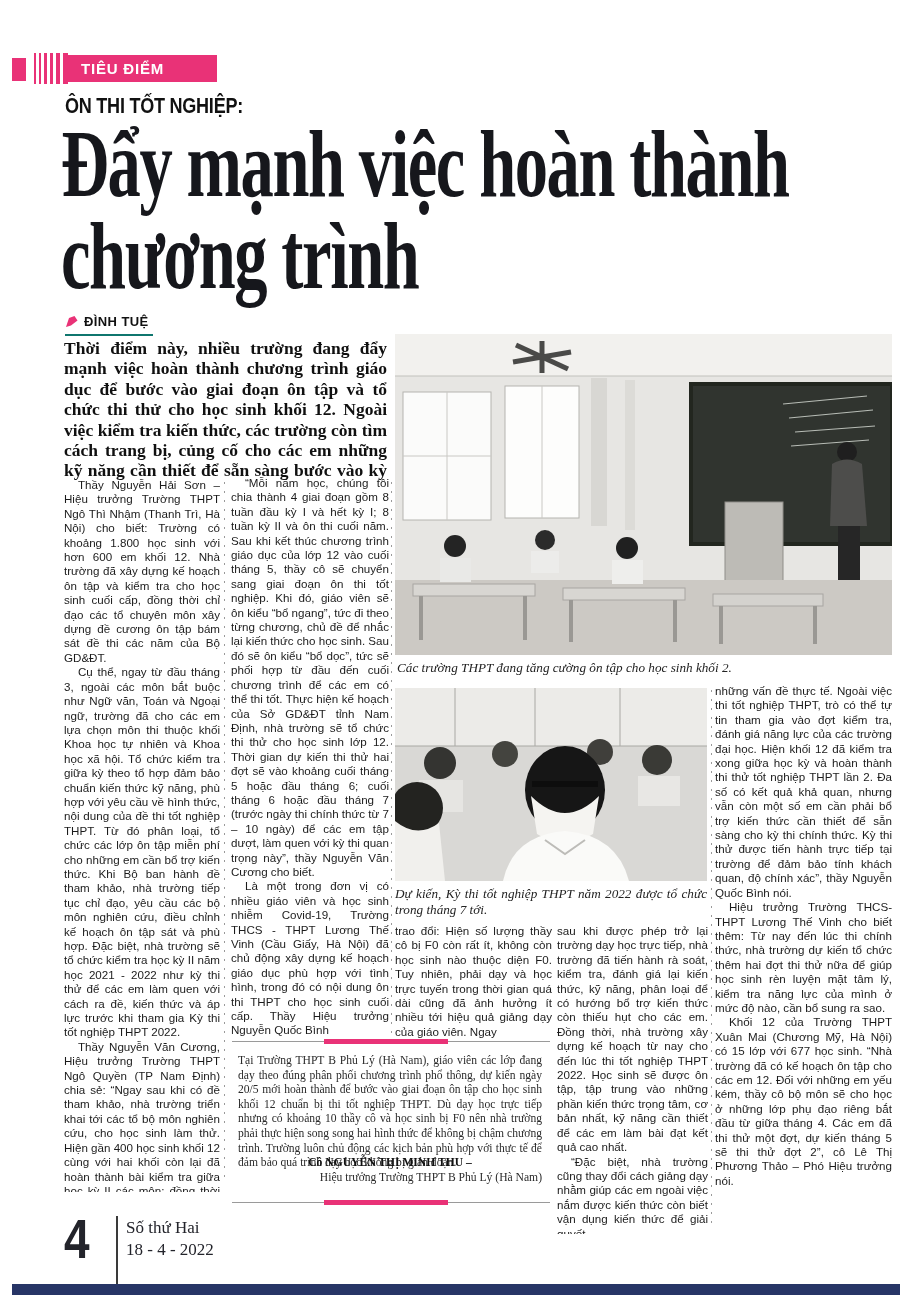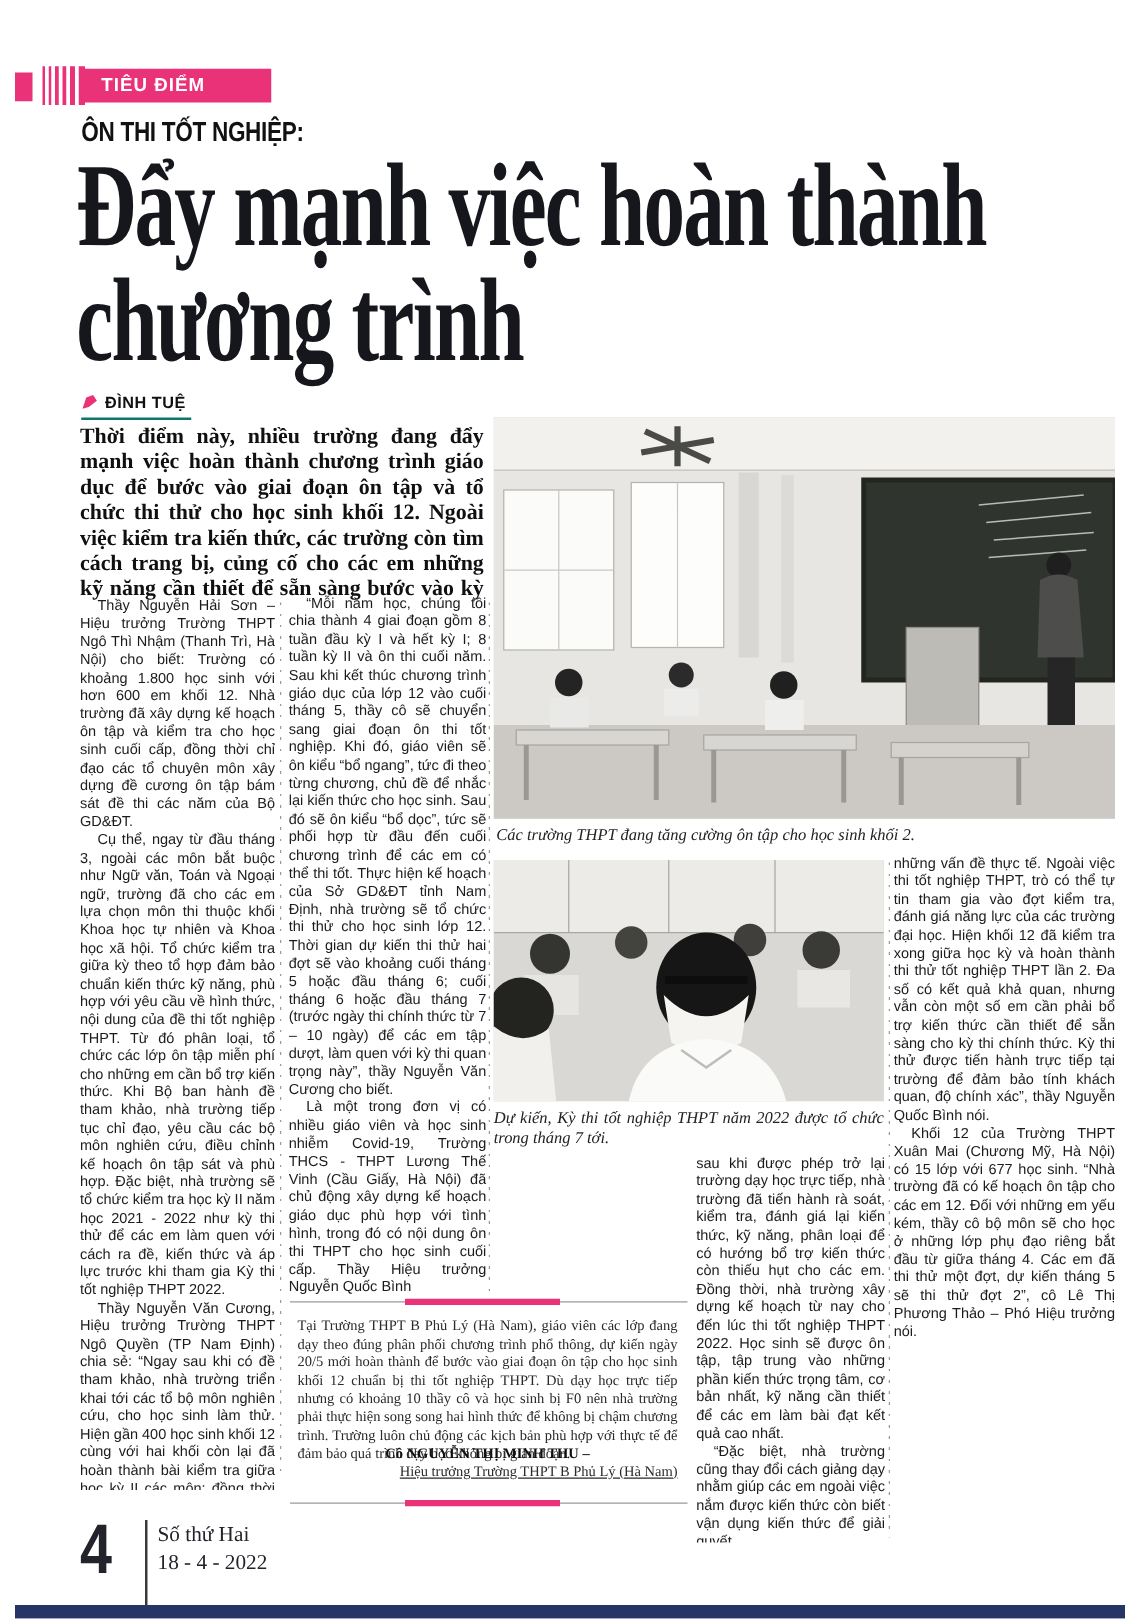--- a/index.html
+++ b/index.html
@@ -67,21 +67,21 @@
   .qrule.top{top:0;}
   .qrule.bottom{bottom:0;}
   .qpink{position:absolute;left:92px;width:124px;height:5px;background:var(--accent-pink);}
   .qpink.top{top:-2px;}
   .qpink.bottom{bottom:-2px;}
   .qtext{position:absolute;left:6px;top:13px;width:304px;
          font-family:"Liberation Serif","DejaVu Serif",serif;font-size:11.6px;line-height:14.6px;
          text-align:justify;color:#2a2a2a;}
   .qattr1{text-align:center;margin-top:-14.6px;}
   .qattr1 b{font-weight:bold;color:#111;}
-  .qattr2{text-align:right;color:#2a2a2a;text-decoration:underline;}
+  .qattr2{text-align:right;color:#2a2a2a;}
 
   
   .vrule-dotted{position:absolute;width:1px;
       background-image:repeating-linear-gradient(to bottom,#9a9a9a 0 2px,transparent 2px 9px);}
   .vr1{left:212px;top:482px;height:700px;}
   .vr2{left:379px;top:482px;height:552px;}
   .vr3{left:699px;top:690px;height:540px;}
 
   
   .folio-num{position:absolute;left:52px;top:1211px;font-weight:bold;font-size:56px;line-height:56px;
@@ -202,27 +202,31 @@
     <p class="indent">Thầy Nguyễn Hải Sơn – Hiệu trưởng Trường THPT Ngô Thì Nhậm (Thanh Trì, Hà Nội) cho biết: Trường có khoảng 1.800 học sinh với hơn 600 em khối 12. Nhà trường đã xây dựng kế hoạch ôn tập và kiểm tra cho học sinh cuối cấp, đồng thời chỉ đạo các tổ chuyên môn xây dựng đề cương ôn tập bám sát đề thi các năm của Bộ GD&amp;ĐT.</p>
     <p class="indent">Cụ thể, ngay từ đầu tháng 3, ngoài các môn bắt buộc như Ngữ văn, Toán và Ngoại ngữ, trường đã cho các em lựa chọn môn thi thuộc khối Khoa học tự nhiên và Khoa học xã hội. Tổ chức kiểm tra giữa kỳ theo tổ hợp đảm bảo chuẩn kiến thức kỹ năng, phù hợp với yêu cầu về hình thức, nội dung của đề thi tốt nghiệp THPT. Từ đó phân loại, tổ chức các lớp ôn tập miễn phí cho những em cần bổ trợ kiến thức. Khi Bộ ban hành đề tham khảo, nhà trường tiếp tục chỉ đạo, yêu cầu các bộ môn nghiên cứu, điều chỉnh kế hoạch ôn tập sát và phù hợp. Đặc biệt, nhà trường sẽ tổ chức kiểm tra học kỳ II năm học 2021 - 2022 như kỳ thi thử để các em làm quen với cách ra đề, kiến thức và áp lực trước khi tham gia Kỳ thi tốt nghiệp THPT 2022.</p>
     <p class="indent">Thầy Nguyễn Văn Cương, Hiệu trưởng Trường THPT Ngô Quyền (TP Nam Định) chia sẻ: “Ngay sau khi có đề tham khảo, nhà trường triển khai tới các tổ bộ môn nghiên cứu, cho học sinh làm thử. Hiện gần 400 học sinh khối 12 cùng với hai khối còn lại đã hoàn thành bài kiểm tra giữa học kỳ II các môn; đồng thời hoàn thành nốt các chương trình kiến thức cuối năm cho các em”.</p>
   </div>
 
   <div class="col col2">
     <p class="indent">“Mỗi năm học, chúng tôi chia thành 4 giai đoạn gồm 8 tuần đầu kỳ I và hết kỳ I; 8 tuần kỳ II và ôn thi cuối năm. Sau khi kết thúc chương trình giáo dục của lớp 12 vào cuối tháng 5, thầy cô sẽ chuyển sang giai đoạn ôn thi tốt nghiệp. Khi đó, giáo viên sẽ ôn kiểu “bổ ngang”, tức đi theo từng chương, chủ đề để nhắc lại kiến thức cho học sinh. Sau đó sẽ ôn kiểu “bổ dọc”, tức sẽ phối hợp từ đầu đến cuối chương trình để các em có thể thi tốt. Thực hiện kế hoạch của Sở GD&amp;ĐT tỉnh Nam Định, nhà trường sẽ tổ chức thi thử cho học sinh lớp 12. Thời gian dự kiến thi thử hai đợt sẽ vào khoảng cuối tháng 5 hoặc đầu tháng 6; cuối tháng 6 hoặc đầu tháng 7 (trước ngày thi chính thức từ 7 – 10 ngày) để các em tập dượt, làm quen với kỳ thi quan trọng này”, thầy Nguyễn Văn Cương cho biết.</p>
     <p class="indent">Là một trong đơn vị có nhiều giáo viên và học sinh nhiễm Covid-19, Trường THCS - THPT Lương Thế Vinh (Cầu Giấy, Hà Nội) đã chủ động xây dựng kế hoạch giáo dục phù hợp với tình hình, trong đó có nội dung ôn thi THPT cho học sinh cuối cấp. Thầy Hiệu trưởng Nguyễn Quốc Bình</p>
   </div>
 
+  <div class="col col3a">
+    <p>trao đổi: Hiện số lượng thầy cô bị F0 còn rất ít, không còn học sinh nào thuộc diện F0. Tuy nhiên, phải dạy và học trực tuyến trong thời gian quá dài cũng đã ảnh hưởng ít nhiều tới hiệu quả giảng dạy của giáo viên. Ngay</p>
+  </div>
   <div class="col col3b">
     <p>sau khi được phép trở lại trường dạy học trực tiếp, nhà trường đã tiến hành rà soát, kiểm tra, đánh giá lại kiến thức, kỹ năng, phân loại để có hướng bổ trợ kiến thức còn thiếu hụt cho các em. Đồng thời, nhà trường xây dựng kế hoạch từ nay cho đến lúc thi tốt nghiệp THPT 2022. Học sinh sẽ được ôn tập, tập trung vào những phần kiến thức trọng tâm, cơ bản nhất, kỹ năng cần thiết để các em làm bài đạt kết quả cao nhất.</p>
     <p class="indent">“Đặc biệt, nhà trường cũng thay đổi cách giảng dạy nhằm giúp các em ngoài việc nắm được kiến thức còn biết vận dụng kiến thức để giải quyết</p>
   </div>
 
   <div class="col col4">
     <p>những vấn đề thực tế. Ngoài việc thi tốt nghiệp THPT, trò có thể tự tin tham gia vào đợt kiểm tra, đánh giá năng lực của các trường đại học. Hiện khối 12 đã kiểm tra xong giữa học kỳ và hoàn thành thi thử tốt nghiệp THPT lần 2. Đa số có kết quả khả quan, nhưng vẫn còn một số em cần phải bổ trợ kiến thức cần thiết để sẵn sàng cho kỳ thi chính thức. Kỳ thi thử được tiến hành trực tiếp tại trường để đảm bảo tính khách quan, độ chính xác”, thầy Nguyễn Quốc Bình nói.</p>
+    <p class="indent">Hiệu trưởng Trường THCS-THPT Lương Thế Vinh cho biết thêm: Từ nay đến lúc thi chính thức, nhà trường dự kiến tổ chức thêm hai đợt thi thử nữa để giúp học sinh rèn luyện mặt tâm lý, kiểm tra năng lực của mình ở mức độ nào, cần bổ sung ra sao.</p>
     <p class="indent">Khối 12 của Trường THPT Xuân Mai (Chương Mỹ, Hà Nội) có 15 lớp với 677 học sinh. “Nhà trường đã có kế hoạch ôn tập cho các em 12. Đối với những em yếu kém, thầy cô bộ môn sẽ cho học ở những lớp phụ đạo riêng bắt đầu từ giữa tháng 4. Các em đã thi thử một đợt, dự kiến tháng 5 sẽ thi thử đợt 2”, cô Lê Thị Phương Thảo – Phó Hiệu trưởng nói.</p>
   </div>
 
   <div class="qbox">
     <div class="qrule top">
       <div class="qpink top"></div>
     </div>
     <div class="qtext">
       <p>Tại Trường THPT B Phủ Lý (Hà Nam), giáo viên các lớp đang dạy theo đúng phân phối chương trình phổ thông, dự kiến ngày 20/5 mới hoàn thành để bước vào giai đoạn ôn tập cho học sinh khối 12 chuẩn bị thi tốt nghiệp THPT. Dù dạy học trực tiếp nhưng có khoảng 10 thầy cô và học sinh bị F0 nên nhà trường phải thực hiện song song hai hình thức để không bị chậm chương trình. Trường luôn chủ động các kịch bản phù hợp với thực tế để đảm bảo quá trình dạy học không bị gián đoạn.</p>
       <div class="qattr1">

